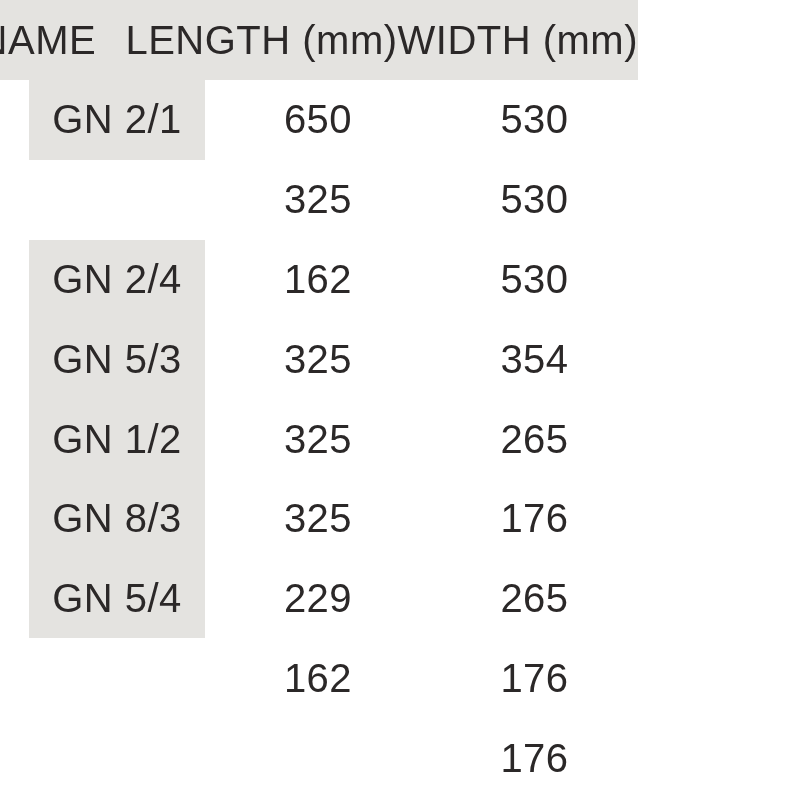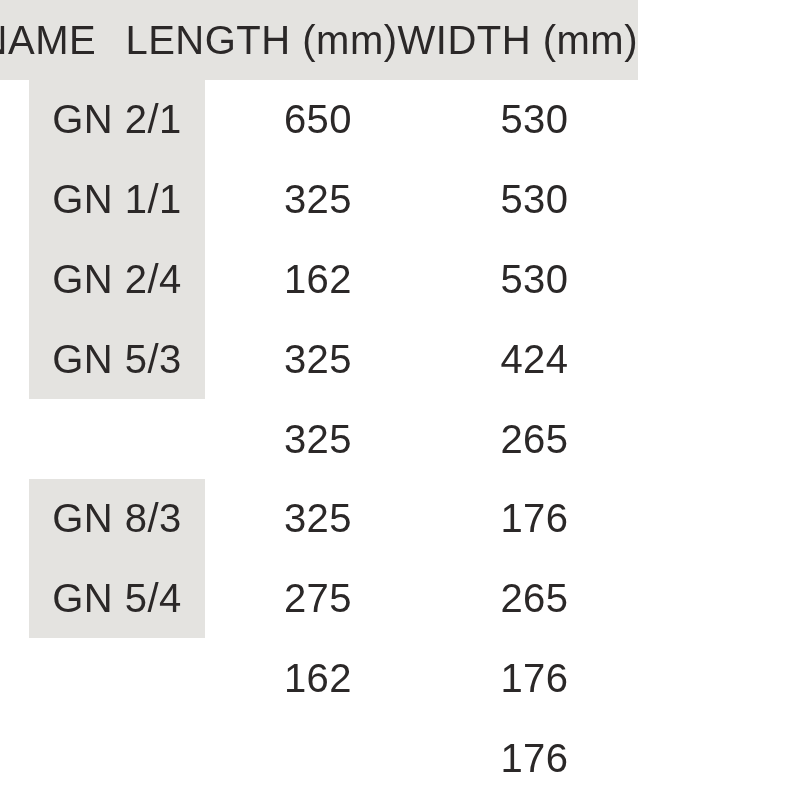--- a/index.html
+++ b/index.html
@@ -75,61 +75,61 @@
     <div class="trow body-row">
       <div class="spacer-left"></div>
       <div class="cell name">GN 2/1</div>
       <div class="cell len">650</div>
       <div class="cell wid">530</div>
       <div class="spacer-right"></div>
     </div>
 
     <div class="trow body-row">
       <div class="spacer-left"></div>
-      <div class="cell name">GN 1/1</div>
       <div class="cell len">325</div>
       <div class="cell wid">530</div>
       <div class="spacer-right"></div>
     </div>
 
     <div class="trow body-row">
       <div class="spacer-left"></div>
       <div class="cell name">GN 2/4</div>
       <div class="cell len">162</div>
       <div class="cell wid">530</div>
       <div class="spacer-right"></div>
     </div>
 
     <div class="trow body-row">
       <div class="spacer-left"></div>
       <div class="cell name">GN 5/3</div>
       <div class="cell len">325</div>
-      <div class="cell wid">424</div>
+      <div class="cell wid">354</div>
       <div class="spacer-right"></div>
     </div>
 
     <div class="trow body-row">
       <div class="spacer-left"></div>
+      <div class="cell name">GN 1/2</div>
       <div class="cell len">325</div>
       <div class="cell wid">265</div>
       <div class="spacer-right"></div>
     </div>
 
     <div class="trow body-row">
       <div class="spacer-left"></div>
       <div class="cell name">GN 8/3</div>
       <div class="cell len">325</div>
       <div class="cell wid">176</div>
       <div class="spacer-right"></div>
     </div>
 
     <div class="trow body-row">
       <div class="spacer-left"></div>
       <div class="cell name">GN 5/4</div>
-      <div class="cell len">275</div>
+      <div class="cell len">229</div>
       <div class="cell wid">265</div>
       <div class="spacer-right"></div>
     </div>
 
     <div class="trow body-row">
       <div class="spacer-left"></div>
       <div class="cell len">162</div>
       <div class="cell wid">176</div>
       <div class="spacer-right"></div>
     </div>

